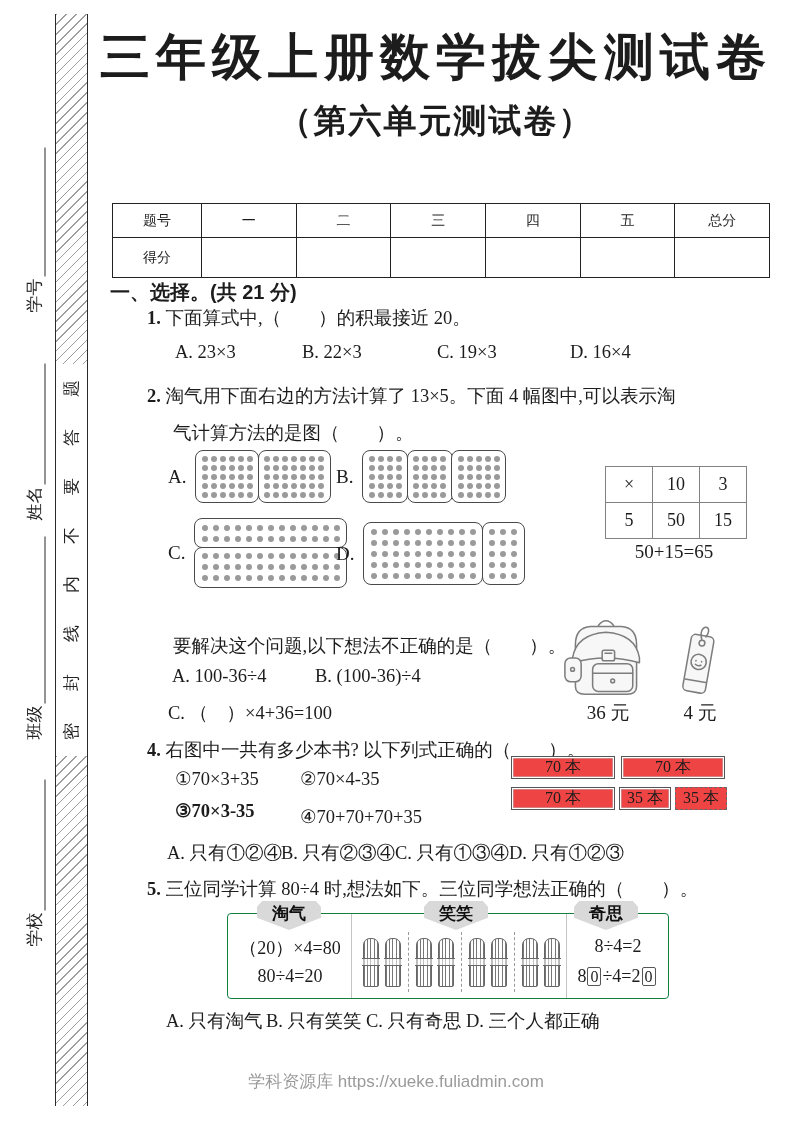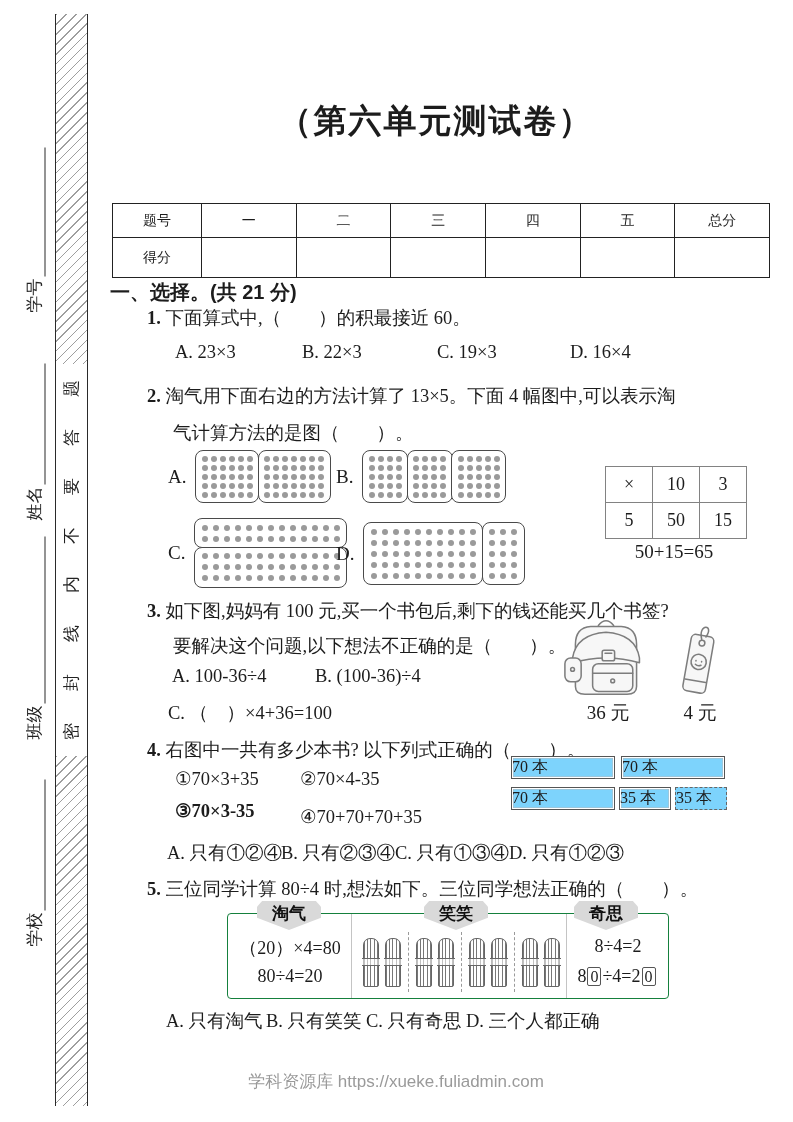--- a/index.html
+++ b/index.html
@@ -65,21 +65,21 @@
   .dot { width:6px; height:6px; border-radius:50%; background:#9a9a9a; align-self:center; justify-self:center; }
   table.mtable { position:absolute; left:605px; top:466px; border-collapse:collapse; }
   table.mtable td { border:1px solid #828282; width:44px; height:33px; text-align:center; font-size:18px; }
   .mcaption { left:600px; top:541px; width:148px; text-align:center; font-size:19px; }
   
   svg .ln { fill:none; stroke:#7d7d7d; stroke-width:1.6; stroke-linecap:round; stroke-linejoin:round; }
   svg .fl { fill:#f7f7f7; stroke:#7d7d7d; stroke-width:1.6; stroke-linejoin:round; }
   .price { position:absolute; font-size:19px; text-align:center; }
   
   .bookrow { position:absolute; display:flex; gap:6px; }
-  .book { border:1.6px solid #555; height:21px; line-height:20px; font-size:16px; background:#7dd3fc; box-shadow:inset 0 0 0 1px #fff, inset 0 0 0 1.5px #bbb; }
+  .book { border:1.6px solid #555; height:21px; line-height:20px; text-align:center; font-size:16px; background:#ef4444; box-shadow:inset 0 0 0 1px #fff, inset 0 0 0 1.5px #bbb; }
   .book.wide { width:102px; }
   .book.half { width:50px; }
   .book.dashed { border:1.6px dashed #666; box-shadow:none; }
   
   .stubox { position:absolute; left:227px; top:913px; width:440px; height:84px; border:1px solid #15803d; border-radius:4px; }
   .stubox .vdiv { position:absolute; top:0; width:1px; height:100%; background:#c4c4c4; }
   .tag {
     position:absolute; top:-13px; width:64px; height:29px; background:#d9d9d9;
     clip-path:polygon(8% 0, 92% 0, 100% 20%, 100% 58%, 50% 100%, 0 58%, 0 20%);
     text-align:center; font-weight:bold; font-size:17px; line-height:25px; color:#111;
@@ -134,20 +134,21 @@
       <span>要</span>
       <span>不</span>
       <span>内</span>
       <span>线</span>
       <span>封</span>
       <span>密</span>
     </div>
     <div class="hatch bottom"></div>
   </div>
 
+  <div class="abs title">三年级上册数学拔尖测试卷</div>
   <div class="abs subtitle">（第六单元测试卷）</div>
 
   <table class="score">
     <tbody>
         <tr class="r1">
       <td style="width:88px;">题号</td>
       <td>一</td>
       <td>二</td>
       <td>三</td>
       <td>四</td>
@@ -163,21 +164,21 @@
       <td></td>
       <td></td>
     </tr>
   </tbody>
     </table>
 
   <div class="abs sec">一、选择。(共 21 分)</div>
 
   <div class="t" style="left:147px; top:305px;">
     <b>1.</b>
-    <span>下面算式中,（　　）的积最接近 60。</span>
+    <span>下面算式中,（　　）的积最接近 20。</span>
   </div>
   <span class="t" style="left:175px; top:342px;">A. 23×3</span>
   <span class="t" style="left:302px; top:342px;">B. 22×3</span>
   <span class="t" style="left:437px; top:342px;">C. 19×3</span>
   <span class="t" style="left:570px; top:342px;">D. 16×4</span>
 
   <div class="t" style="left:147px; top:383px;">
     <b>2.</b>
     <span>淘气用下面右边的方法计算了 13×5。下面 4 幅图中,可以表示淘</span>
   </div>
@@ -491,24 +492,20 @@
     </tr>
     <tr>
       <td>5</td>
       <td>50</td>
       <td>15</td>
     </tr>
   </tbody>
     </table>
   <div class="abs mcaption">50+15=65</div>
 
-  <div class="t" style="left:147px; top:598px;">
-    <b>3.</b>
-    <span>如下图,妈妈有 100 元,买一个书包后,剩下的钱还能买几个书签?</span>
-  </div>
   <div class="t" style="left:173px; top:633px;">要解决这个问题,以下想法不正确的是（　　）。</div>
   <span class="t" style="left:172px; top:666px;">A. 100-36÷4</span>
   <span class="t" style="left:315px; top:666px;">B. (100-36)÷4</span>
   <span class="t" style="left:168px; top:700px;">C. （　）×4+36=100</span>
 
   <svg class="abs" style="left:558px; top:614px;" width="96" height="86" viewBox="0 0 100 90">
     <path class="ln" d="M42 12 Q50 2 58 12"></path>
     <path class="fl" d="M18 32 Q18 14 34 13 L66 13 Q82 14 82 32 L82 76 Q82 84 72 84 L28 84 Q18 84 18 76 Z"></path>
     <path class="fl" d="M15 46 Q19 21 50 19 Q81 21 85 46 L85 51 Q68 46 50 46 Q32 46 15 51 Z"></path>
     <rect class="fl" x="7" y="46" width="17" height="25" rx="6"></rect>

